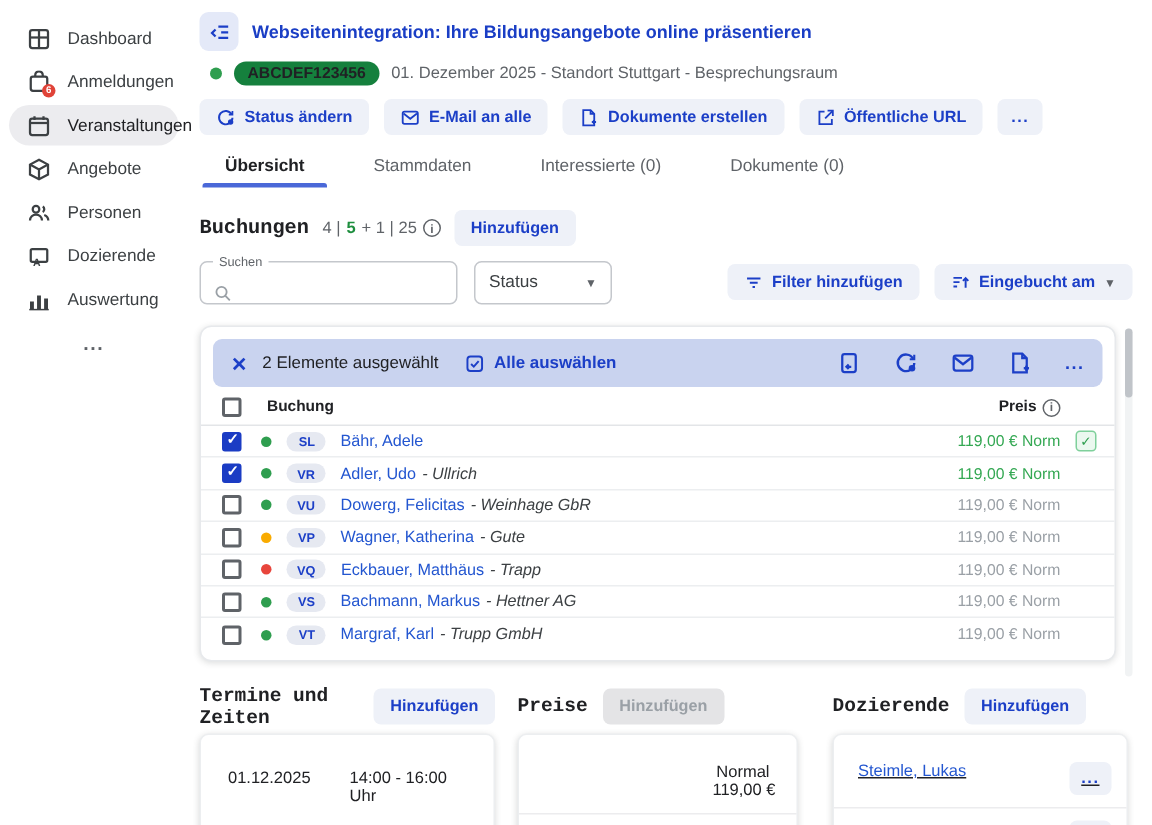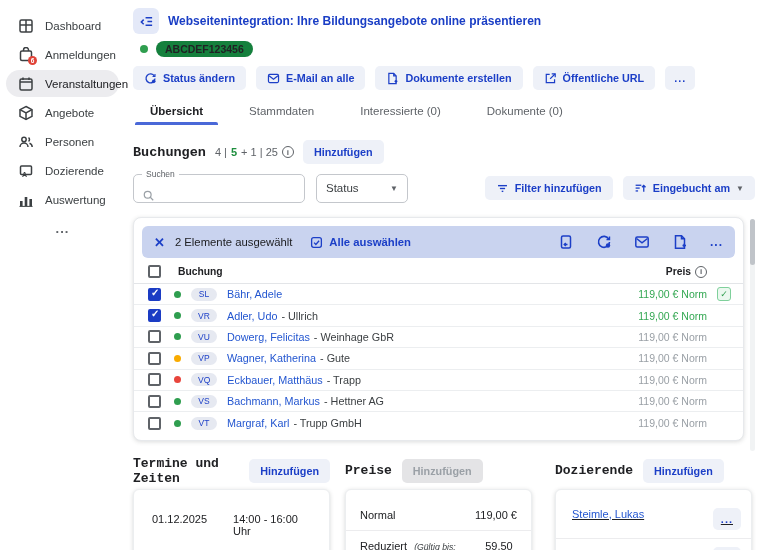--- a/index.html
+++ b/index.html
@@ -100,24 +100,24 @@
 
   .trow { display:flex; align-items:center; height:21.4px; padding:0 12px 0 14px;
     border-bottom:1px solid #eceef0; }
   .trow:last-child { border-bottom:none; }
   .cb { width:13px; height:13px; border:2px solid #5f6368; border-radius:2px; flex:0 0 auto;
     cursor:pointer; }
   .cb.checked { border-color:#1b3cc4; background:#1b3cc4; position:relative; }
   .cb.checked::after { content:"✓"; position:absolute; left:1px; top:-3px; color:#fff;
     font-size:10px; font-weight:bold; }
   .trow .dot { width:7px; height:7px; margin-left:13px; }
-  .tag { background:#e6e9f1; color:#1c3fc7; font-size:8.5px; font-weight:normal;
-    border-radius:8px; padding:1.5px 7px; margin-left:10px; min-width:26px; text-align:center; }
+  .tag { background:#e6e9f1; color:#1c3fc7; font-size:8.5px; font-weight:bold;
+    border-radius:8px; padding:1.5px 7px; margin-left:10px; min-width:26px; text-align:right; }
   .bname { font-size:10.8px; color:#2356d0; margin-left:10px; cursor:pointer; white-space:nowrap; }
-  .bcompany { font-size:10.8px; color:#3c4043; margin-left:4px; white-space:nowrap; }
+  .bcompany { font-size:10.8px; color:#3c4043; font-style:italic; margin-left:4px; white-space:nowrap; }
   .trow .spacer { flex:1; }
   .price { font-size:10.5px; text-align:right; white-space:nowrap; }
   .price-green { color:#34a853; } .price-gray { color:#9aa0a6; }
   .badge-slot { width:24px; display:flex; justify-content:flex-end; }
   .ok-badge { width:14px; height:14px; border:1px solid #7fd09b; background:#ebf8ef;
     border-radius:3px; color:#2f9e4f; font-size:9px; display:flex; align-items:center;
     justify-content:center; }
 
   .scroll-track { position:absolute; right:0; top:2px; width:5px; height:232px;
     background:#f1f3f4; border-radius:3px; }
@@ -128,21 +128,21 @@
   .bcol { display:flex; flex-direction:column; }
   .bcol-1 { width:197px; margin-right:15px; }
   .bcol-2 { width:187px; margin-right:23px; }
   .bcol-3 { width:197px; }
   .bhead { display:flex; align-items:center; gap:10px; height:24px; }
   .bhead .sec-title { font-size:13px; }
   .bcard { margin-top:6px; background:#fff; border:1px solid #eceef0; border-radius:6px;
     box-shadow:0 1px 4px rgba(60,64,67,.2); padding:10px 0; }
   .date-row { display:flex; gap:26px; padding:13px 18px; font-size:11px; color:#202124; }
   .price-row { display:flex; justify-content:space-between; align-items:flex-end;
-    padding:9px 14px; font-size:11px; }
+    padding:9px 14px; font-size:11px;flex-direction:column; }
   .price-row .note { font-style:italic; font-size:8.7px; color:#3c4043; margin-left:4px; }
   .price-row + .price-row { border-top:1px solid #ececee; }
   .doz-row { display:flex; justify-content:space-between; align-items:flex-start;
     padding:8px 10px 8px 16px;text-decoration:underline; }
   .doz-row + .doz-row { border-top:1px solid #ececee; }
   .doz-name { color:#2356d0; font-size:11px; cursor:pointer; }
   .more-sm { background:#eef1f8; color:#1c3fc7; border:none; border-radius:5px;
     height:22px; padding:0 8px; font-weight:bold; letter-spacing:1px; font-size:11px;
     cursor:pointer; font-family:inherit; }
 </style>
@@ -236,20 +236,21 @@
             <line x1="7" y1="12" x2="14" y2="12"></line>
             <path d="M5 6 L2.5 8.5 L5 11"></path>
         </svg>
       </span>
       <h1 class="page-title">Webseitenintegration: Ihre Bildungsangebote online präsentieren</h1>
     </div>
 
     <div class="sub-row">
       <span class="dot dot-green"></span>
       <span class="code-pill">ABCDEF123456</span>
+      <span class="meta-text">01. Dezember 2025 - Standort Stuttgart - Besprechungsraum</span>
     </div>
 
     <div class="actions-row">
       <button class="btn">
         <svg viewBox="0 0 16 16" fill="none" stroke="currentColor" stroke-width="1.6">
             <path d="M12.8 5.2 A5.5 5.5 0 1 0 13.5 8"></path>
             <path d="M13.5 2.5 V5.5 H10.5" stroke-width="1.4"></path>
             <circle cx="12" cy="11.5" r="2.2" fill="currentColor" stroke="none"></circle>
           </svg>
         <span>Status ändern</span>

